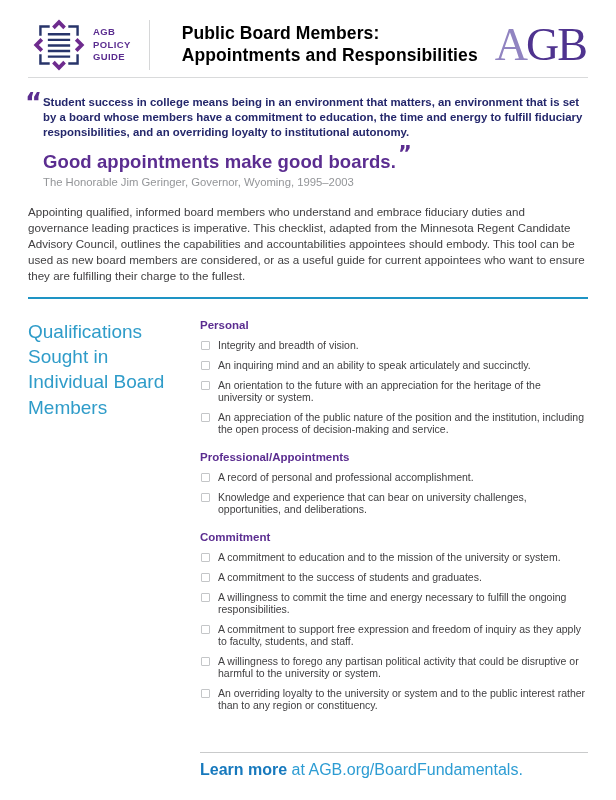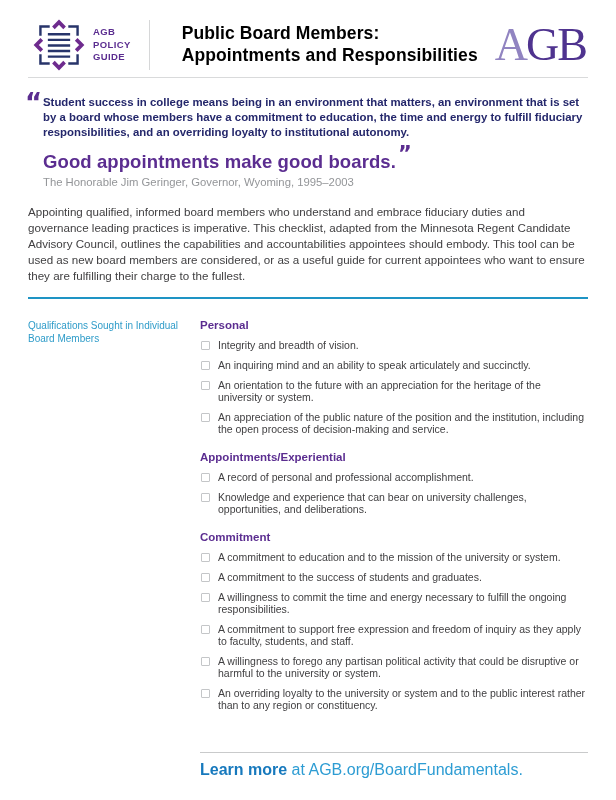--- a/index.html
+++ b/index.html
@@ -27,21 +27,21 @@
   .quote-text{color:var(--indigo,#24276b);font-weight:bold;font-size:11.4px;line-height:1.33;max-width:548px;}
   .pull-quote{margin-top:9px;color:var(--purple,#5b2d90);font-size:18.5px;font-weight:bold;letter-spacing:.1px;}
   .close-quote{font-size:21px;position:relative;top:-7px;margin-left:2px;font-family:"DejaVu Sans", sans-serif;}
   .attribution{margin-top:3px;color:var(--muted_gray,#939598);font-size:11.3px;}
   
   .intro{margin:16px 28px 0;font-size:11.6px;line-height:1.36;max-width:560px;}
   .section-rule{height:2px;background:var(--rule_teal,#1e94c4);margin:14px 28px 0;}
   
   .main{display:flex;margin:20px 28px 0;}
   .sidebar{width:172px;flex-shrink:0;}
-  .sidebar-heading{margin:0;color:var(--teal,#2f9cc9);font-size:10px;font-weight:400;line-height:1.32;width:152px;}
+  .sidebar-heading{margin:0;color:var(--teal,#2f9cc9);font-size:19px;font-weight:400;line-height:1.32;width:152px;}
   .content{flex:1;}
   section.checklist + section.checklist{margin-top:15px;}
   .sec-heading{margin:0 0 9px;color:var(--purple,#5b2d90);font-size:11.5px;font-weight:bold;}
   ul.items{list-style:none;margin:0;padding:0;display:flex;flex-direction:column;gap:8px;}
   li.item{display:flex;align-items:flex-start;font-size:10.5px;line-height:1.14;color:var(--body_text,#414042);}
   .checkbox{width:7px;height:7px;border:1px solid var(--checkbox_border,#c4c6c8);border-radius:1px;margin:1px 8px 0 1px;flex-shrink:0;background:#fff;}
   .item-text{max-width:372px;}
   
   .footer{position:absolute;left:200px;right:28px;top:752px;}
   .footer-rule{height:1px;background:#c9cacb;}
@@ -120,21 +120,21 @@
   </li>
 
   <li class="item">
     <span class="checkbox"></span>
     <span class="item-text">An appreciation of the public nature of the position and the institution, including the open process of decision-making and service.</span>
   </li>
 </ul>
   </section>
 
   <section class="checklist">
-    <h3 class="sec-heading">Appointments/Experiential</h3>
+    <h3 class="sec-heading">Professional/Appointments</h3>
     <ul class="items">
   <li class="item">
     <span class="checkbox"></span>
     <span class="item-text">A record of personal and professional accomplishment.</span>
   </li>
 
   <li class="item">
     <span class="checkbox"></span>
     <span class="item-text">Knowledge and experience that can bear on university challenges, opportunities, and deliberations.</span>
   </li>

